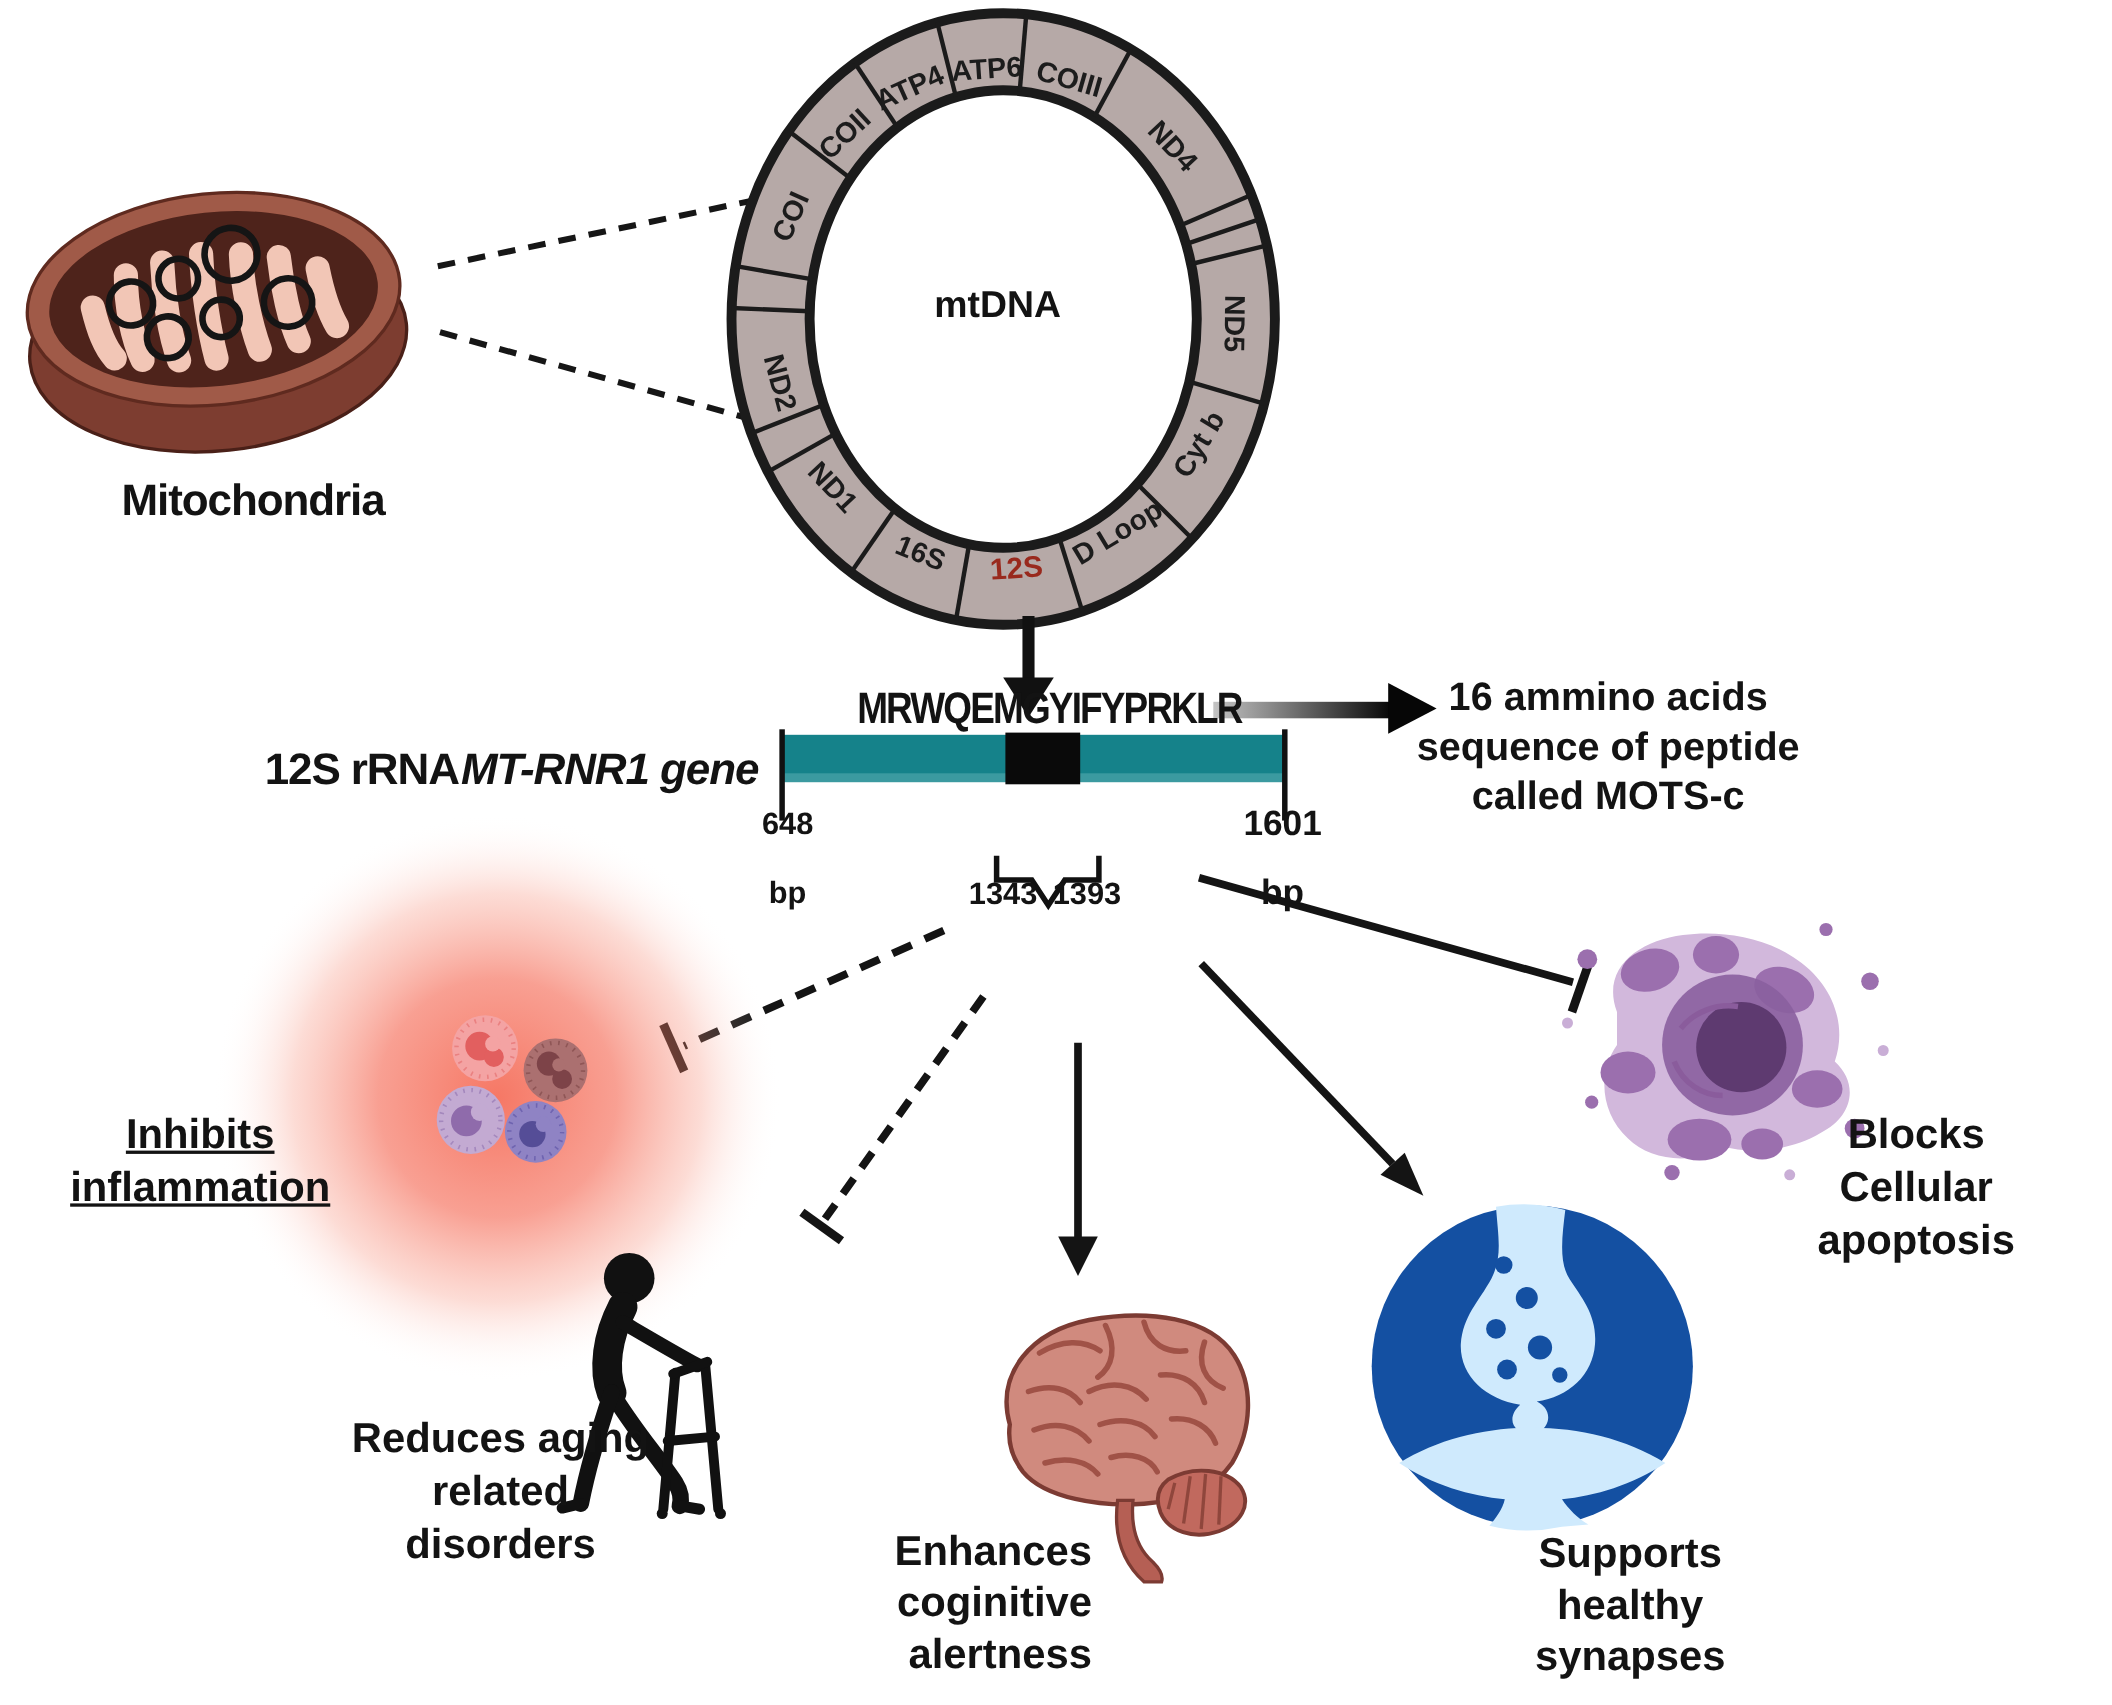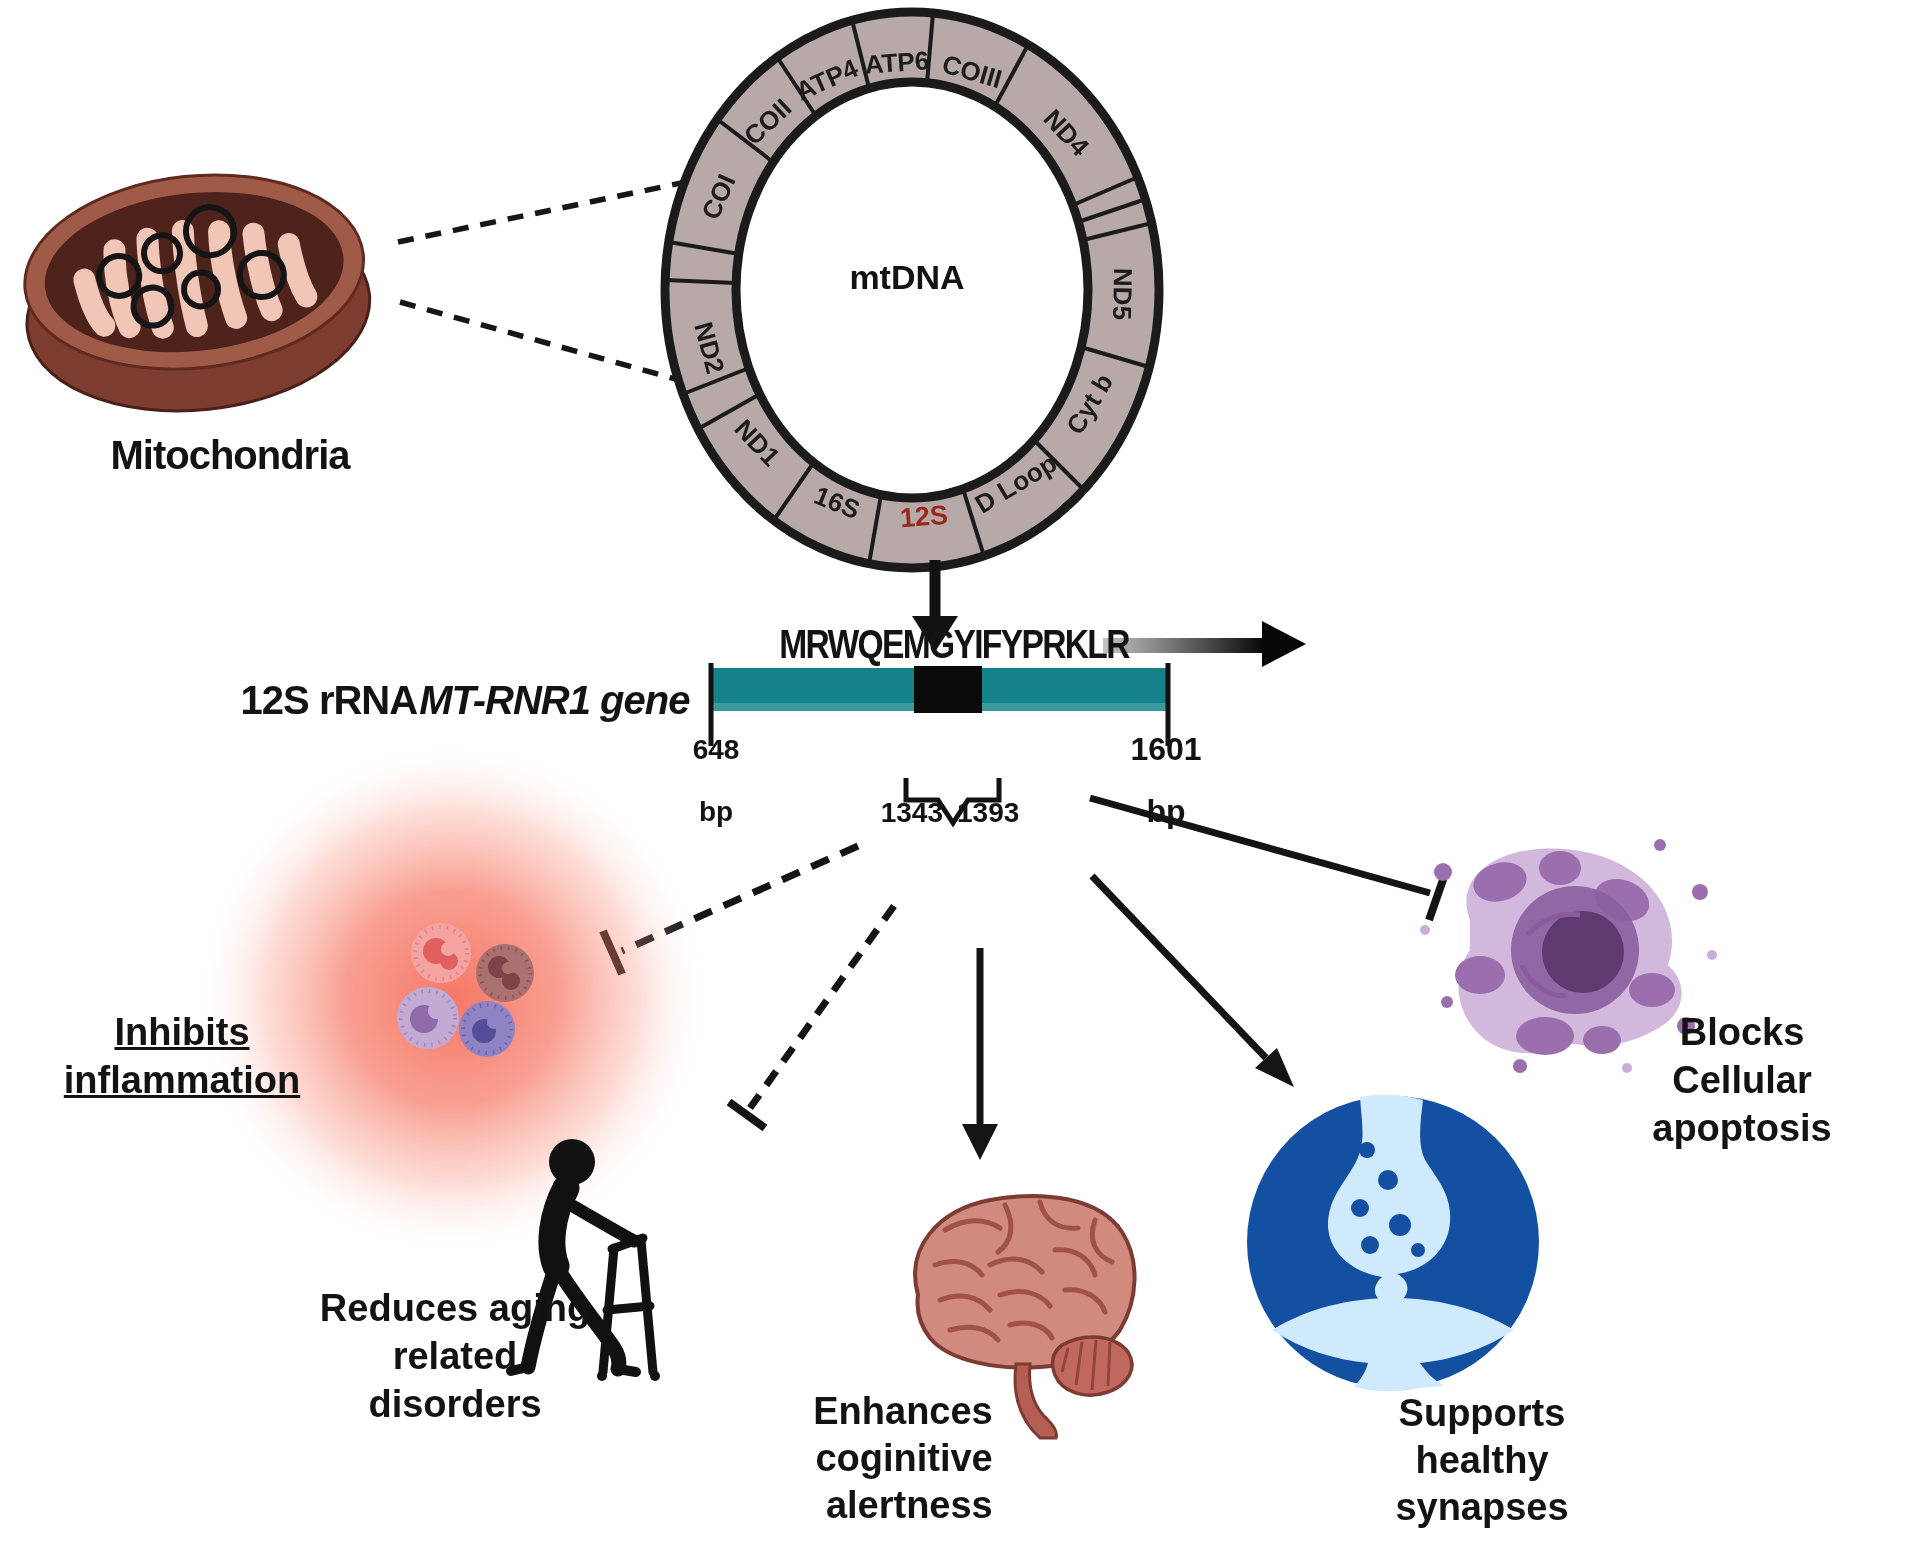--- a/index.html
+++ b/index.html
@@ -291,20 +291,23 @@
   <div class="lbl" style="left:716px;top:780px;font-size:28px;line-height:31px;">
     <div>648</div>
     <div>bp</div>
   </div>
   <div class="lbl" style="left:1166px;top:780px;font-size:32px;line-height:31px;">
     <div>1601</div>
     <div>bp</div>
   </div>
 
 
+  <div class="lbl" style="left:1462px;top:678px;font-size:36px;line-height:45px;">16 ammino acids
+sequence of peptide
+called MOTS-c</div>
 
   <div class="lbl" style="left:182px;top:1056px;font-size:38px;line-height:48px;text-decoration:underline;">Inhibits
 inflammation</div>
   <div class="lbl" style="left:455px;top:1356px;font-size:38px;line-height:48px;">Reduces aging
 related
 disorders</div>
   <div class="lbl" style="left:903px;top:1458px;font-size:38px;line-height:47px;text-align:right;">Enhances
 coginitive
 alertness</div>
   <div class="lbl" style="left:1482px;top:1460px;font-size:38px;line-height:47px;">Supports

